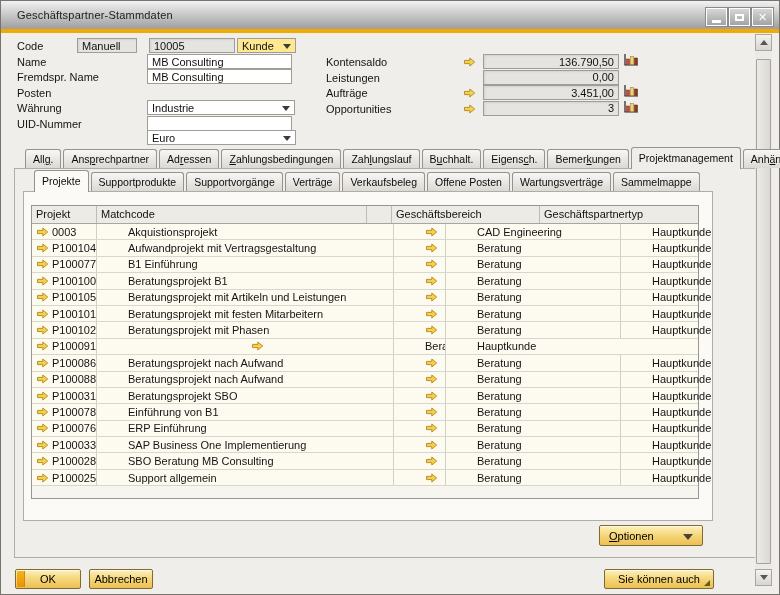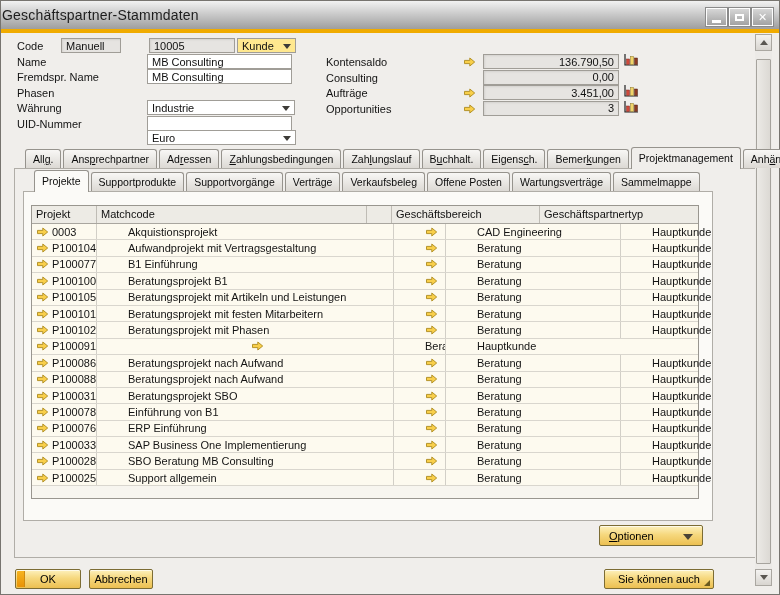--- a/index.html
+++ b/index.html
@@ -15,21 +15,21 @@
     border:1px solid #77746f;
     box-sizing:border-box;
   }
   
   .titlebar{
     position:absolute;left:0;top:0;right:0;height:28px;
     background:linear-gradient(#f2f2f2,#c9c9c9 48%,#9e9e9e);
     display:flex;align-items:center;
   }
   .titlebar .title{
-    margin-left:1px;font-size:14px;color:#1d1d1d;letter-spacing:.2px;
+    margin-left:16px;font-size:11px;color:#1d1d1d;letter-spacing:.2px;
   }
   .winbtns{position:absolute;right:6px;top:7px;display:flex;gap:2px;}
   .winbtn{
     width:21px;height:18px;box-sizing:border-box;
     background:linear-gradient(#d6d6d6,#a3a3a3);
     border:1px solid #fdfdfd;outline:1px solid #8a8a8a;
     display:flex;align-items:center;justify-content:center;
     cursor:default;
   }
   .g-min{display:block;width:9px;height:3px;background:#fff;margin-top:8px;}
@@ -146,34 +146,34 @@
           <span class="g-max"></span>
         </div>
       <div class="winbtn">
           <span class="g-close">✕</span>
         </div>
     </div>
   </div>
   <div class="goldline" id="goldline" style="background: rgb(240, 171, 0);"></div>
 
   <span class="flabel" style="left:16px;top:38px;">Code</span>
-  <div class="ffield readonly" style="left:60px;top:37px;width:60px;">Manuell</div>
+  <div class="ffield readonly" style="left:76px;top:37px;width:60px;">Manuell</div>
   <div class="ffield readonly" style="left:148px;top:37px;width:86px;">10005</div>
   <div class="ffield combo yellow" style="left:236px;top:37px;width:59px;">
     <span>Kunde</span>
     <span class="cmb-arrow"></span>
   </div>
 
   <span class="flabel" style="left:16px;top:54px;">Name</span>
   <div class="ffield editable" style="left:146px;top:53px;width:145px;">MB Consulting</div>
 
   <span class="flabel" style="left:16px;top:69px;">Fremdspr. Name</span>
   <div class="ffield editable" style="left:146px;top:68px;width:145px;">MB Consulting</div>
 
-  <span class="flabel" style="left:16px;top:85px;">Phasen</span>
+  <span class="flabel" style="left:16px;top:85px;">Posten</span>
   <div class="ffield combo" style="left:146px;top:84px;width:148px;">
     <span>Industrie</span>
     <span class="cmb-arrow"></span>
   </div>
 
   <span class="flabel" style="left:16px;top:100px;">Währung</span>
   <div class="ffield combo" style="left:146px;top:99px;width:149px;">
     <span>Euro</span>
     <span class="cmb-arrow"></span>
   </div>
@@ -602,21 +602,21 @@
     <span class="linkarrow" style="position: absolute; left: 462px; top: 56px;"><svg width="13" height="10" viewBox="0 0 12 10">
         <path d="M1 3.4 H6.3 V1 L11.2 5 L6.3 9 V6.6 H1 Z" fill="#f9cf4a" stroke="#ad8a1d" stroke-width="0.9"></path>
       </svg></span>
     <div class="ffield readonly num" style="left: 482px; top: 53px; width: 136px;">136.790,50</div>
     <span class="charticon" style="left: 622px; top: 52px;"><svg width="17" height="14" viewBox="0 0 17 14">
         <path d="M2 1 L2 12 L15 12" stroke="#222" stroke-width="1.2" fill="none"></path>
         <rect x="3.5" y="6" width="3" height="5.5" fill="#d0483a" stroke="#7a241c" stroke-width="0.5"></rect>
         <rect x="7.5" y="3.5" width="3" height="8" fill="#f2d468" stroke="#8a7420" stroke-width="0.5"></rect>
         <rect x="11.5" y="5" width="3" height="6.5" fill="#8c3a22" stroke="#4c1e10" stroke-width="0.5"></rect>
       </svg></span>
-    <span class="flabel" style="left: 325px; top: 69.5px;">Consulting</span>
+    <span class="flabel" style="left: 325px; top: 69.5px;">Leistungen</span>
     <div class="ffield readonly num" style="left: 482px; top: 68.5px; width: 136px;">0,00</div>
     <span class="flabel" style="left: 325px; top: 85px;">Aufträge</span>
     <span class="linkarrow" style="position: absolute; left: 462px; top: 87px;"><svg width="13" height="10" viewBox="0 0 12 10">
         <path d="M1 3.4 H6.3 V1 L11.2 5 L6.3 9 V6.6 H1 Z" fill="#f9cf4a" stroke="#ad8a1d" stroke-width="0.9"></path>
       </svg></span>
     <div class="ffield readonly num" style="left: 482px; top: 84px; width: 136px;">3.451,00</div>
     <span class="charticon" style="left: 622px; top: 83px;"><svg width="17" height="14" viewBox="0 0 17 14">
         <path d="M2 1 L2 12 L15 12" stroke="#222" stroke-width="1.2" fill="none"></path>
         <rect x="3.5" y="6" width="3" height="5.5" fill="#d0483a" stroke="#7a241c" stroke-width="0.5"></rect>
         <rect x="7.5" y="3.5" width="3" height="8" fill="#f2d468" stroke="#8a7420" stroke-width="0.5"></rect>

